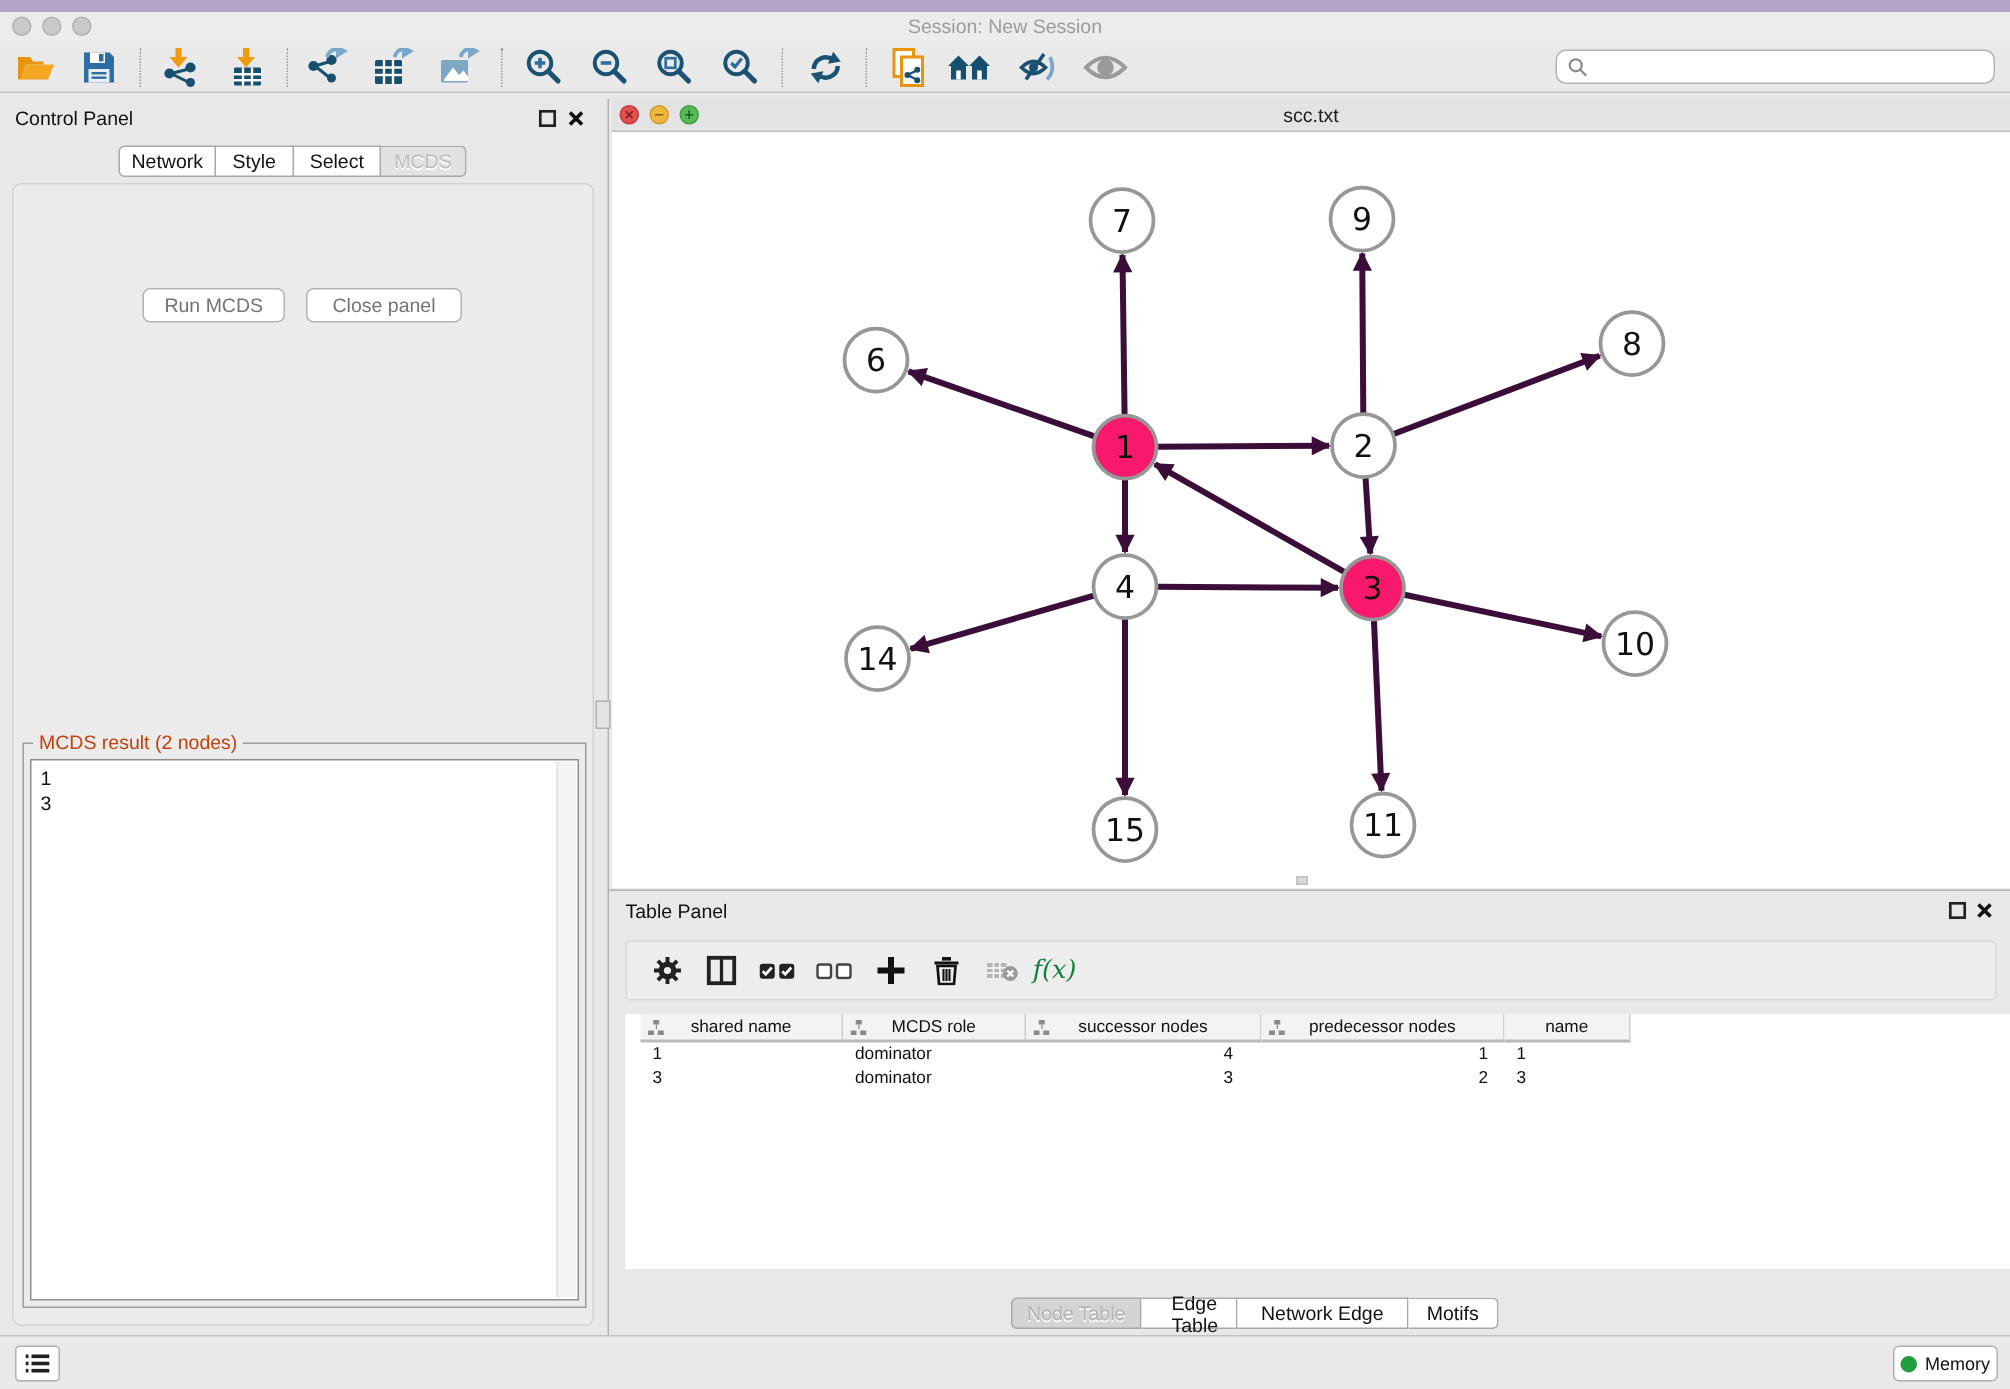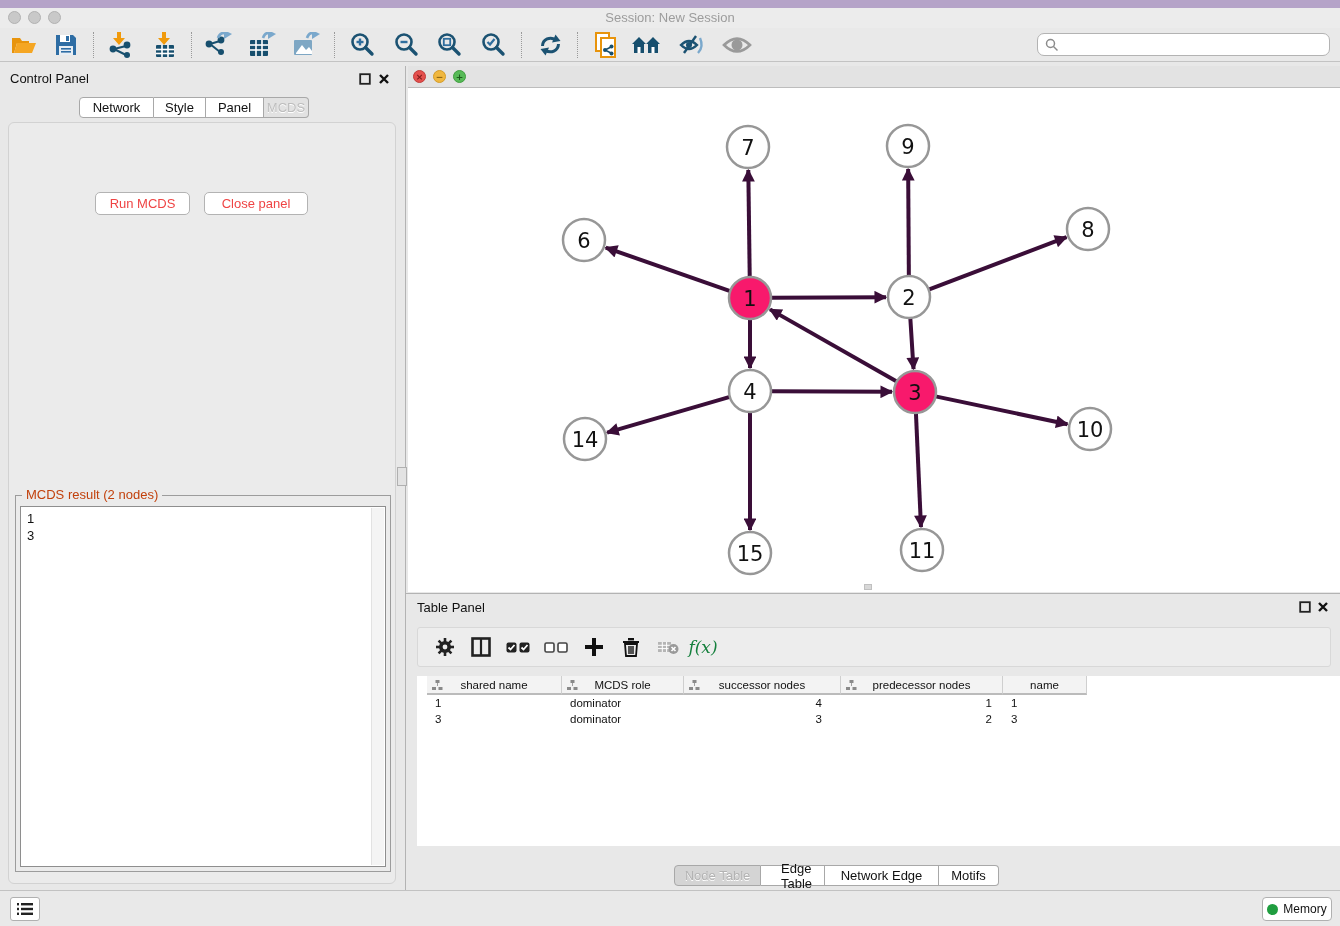--- a/index.html
+++ b/index.html
@@ -23,21 +23,21 @@
   .panel-ico { position:absolute; }
   .ctl-tabs { position:absolute; left:79px; top:97px; height:21px; display:flex; }
   .tab { height:21px; border:1px solid #a8a8a8; border-left-width:0; background:#fff; color:#111; font-size:13px; display:flex; align-items:center; justify-content:center; }
   .tab:first-child { border-left-width:1px; border-radius:4px 0 0 4px; }
   .tab:last-child { border-radius:0 4px 4px 0; }
   .tab.active { background:#e2e2e2; color:#bdbdbd; text-shadow:0 1px 0 #fff; }
   .cp-inner { position:absolute; left:8px; top:122px; width:388px; height:762px; background:#ebebeb; border:1px solid #d2d2d2; border-radius:6px; }
   .opt-label { position:absolute; left:0; width:388px; top:15px; text-align:center; font-size:13px; color:#111; }
   .dropdown { position:absolute; left:37px; top:36px; width:310px; height:23px; background:#fff; border:1px solid #b3b3b3; border-radius:5px; font-size:13px; display:flex; align-items:center; padding-left:12px; color:#111; }
   .dd-chev { position:absolute; right:7px; top:3px; }
-  .btn { position:absolute; height:23px; background:#fff; border:1px solid #b3b3b3; border-radius:5px; font-size:13px; color:#ef4444; display:flex; align-items:center; justify-content:center; }
+  .btn { position:absolute; height:23px; background:#fff; border:1px solid #b3b3b3; border-radius:5px; font-size:13px; color:#737373; display:flex; align-items:center; justify-content:center; }
   .fieldset { position:absolute; left:6px; top:372px; width:376px; height:377px; border:1px solid #9c9c9c; }
   .legend { position:absolute; left:6px; top:-9px; background:#ebebeb; padding:0 4px; font-size:13px; color:#c2410c; }
   .result-area { position:absolute; left:4px; top:10px; right:4px; bottom:4px; background:#fff; border:1px solid #8e8e8e; }
   .result-text { position:absolute; left:6px; top:3px; font-size:13px; color:#111; line-height:17px; white-space:pre; }
   .result-scroll { position:absolute; right:1px; top:1px; bottom:1px; width:13px; background:#f4f4f4; border-left:1px solid #e2e2e2; }
   .v-divider { position:absolute; left:405px; top:66px; width:1px; height:824px; background:#b3b3b3; }
   .splitter-grip { position:absolute; left:397px; top:467px; width:10px; height:19px; background:#e3e3e3; border:1px solid #b0b0b0; }
 
   
   .net-win { position:absolute; left:408px; top:66px; width:932px; height:526px; background:#fff; }
@@ -250,24 +250,24 @@
 
 <div class="cp-title">Control Panel</div>
 <svg class="panel-ico" style="left:359px; top:73px" width="12" height="12" viewBox="0 0 12 12">
     <rect x="1.2" y="1.2" width="9.6" height="9.6" fill="none" stroke="#222" stroke-width="1.8"></rect>
   </svg>
 <svg class="panel-ico" style="left:378px; top:73px" width="12" height="12" viewBox="0 0 12 12">
     <path d="M2 2 L10 10 M10 2 L2 10" stroke="#111" stroke-width="2.4"></path>
   </svg>
 
 <div class="ctl-tabs" id="ctl-tabs">
-    <div class="tab" style="width: 75px;">Network</div>
+    <div class="tab" style="width: 65px;">Network</div>
     <div class="tab" style="width: 52px;">Style</div>
-    <div class="tab" style="width: 58px;">Panel</div>
-    <div class="tab active" style="width: 45px;">MCDS</div>
+    <div class="tab" style="width: 58px;">Select</div>
+    <div class="tab active" style="width: 57px;">MCDS</div>
   </div>
 
 <div class="cp-inner">
   <div class="btn" style="left:86px; top:69px; width:95px;">Run MCDS</div>
   <div class="btn" style="left:195px; top:69px; width:104px;">Close panel</div>
 
   <div class="fieldset">
     <span class="legend">MCDS result (2 nodes)</span>
     <div class="result-area">
       <div class="result-text" id="result-text">1
@@ -278,20 +278,21 @@
 </div>
 
 <div class="v-divider"></div>
 <div class="splitter-grip"></div>
 
 <div class="net-win">
   <div class="net-titlebar">
     <div class="tl2 tl-red" style="left:5px">×</div>
     <div class="tl2 tl-yel" style="left:25px">−</div>
     <div class="tl2 tl-grn" style="left:45px">+</div>
+    <div class="net-title">scc.txt</div>
   </div>
   <svg id="graph-svg" width="932" height="504" viewBox="0 0 932 504">
       <defs>
         <marker id="arrow" viewBox="0 0 10 10" refX="9" refY="5" markerWidth="3.4" markerHeight="3.2" orient="auto" markerUnits="strokeWidth">
           <path d="M0 0 L10 5 L0 10 Z" fill="#3a0e38"></path>
         </marker>
       </defs>
       <line x1="341.7218786991013" y1="189.00184178214704" x2="340.3046090438414" y2="81.99798281002944" stroke="#3a0e38" stroke-width="4" marker-end="url(#arrow)"></line>
       <line x1="322.1752536154717" y1="203.07328138371903" x2="197.71281746876906" y2="159.5864061035458" stroke="#3a0e38" stroke-width="4" marker-end="url(#arrow)"></line>
       <line x1="362.99958468064904" y1="209.86792714037327" x2="478.0004548735749" y2="209.14465122721023" stroke="#3a0e38" stroke-width="4" marker-end="url(#arrow)"></line>

